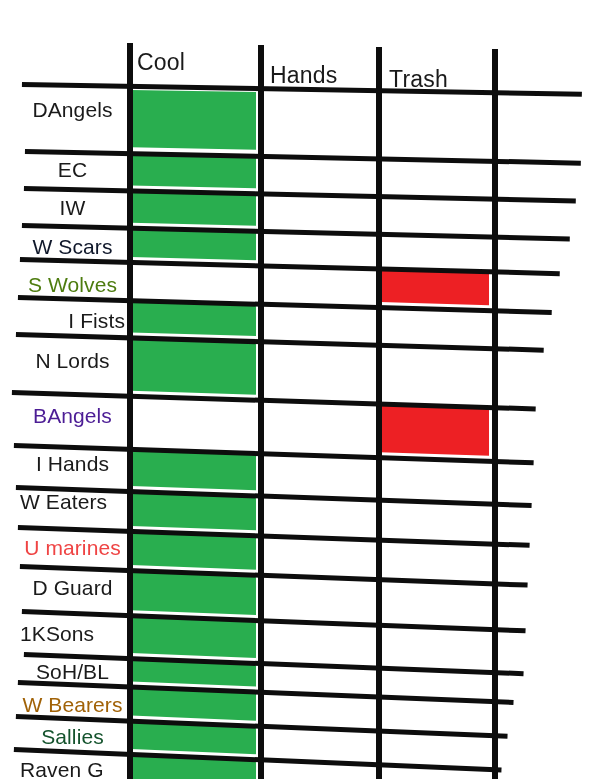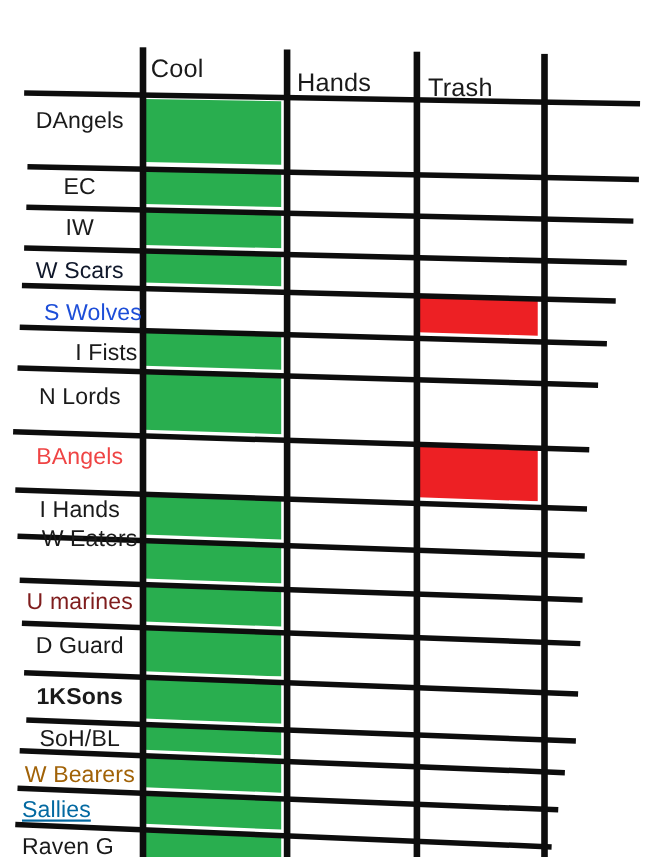--- a/index.html
+++ b/index.html
@@ -102,28 +102,28 @@
 
   <div class="hdr" style="left:137px; top:37px;">Cool</div>
   <div class="hdr" style="left:270px; top:50px;">Hands</div>
   <div class="hdr" style="left:389px; top:54px;">Trash</div>
 
   <div id="labels">
       <div class="rlabel" style="left: 20px; top: 86.3902px; width: 105px; text-align: center; color: rgb(26, 26, 26);">DAngels</div>
       <div class="rlabel" style="left: 20px; top: 146.493px; width: 105px; text-align: center; color: rgb(26, 26, 26);">EC</div>
       <div class="rlabel" style="left: 20px; top: 183.608px; width: 105px; text-align: center; color: rgb(26, 26, 26);">IW</div>
       <div class="rlabel" style="left: 20px; top: 223.241px; width: 105px; text-align: center; color: #0f172a;">W Scars</div>
-      <div class="rlabel" style="left: 32px; top: 261.381px; width: 105px; text-align: center; color: #1d4ed8;">S Wolves</div>
+      <div class="rlabel" style="left: 20px; top: 261.381px; width: 105px; text-align: center; color: #4d7c0f;">S Wolves</div>
       <div class="rlabel" style="left: 20px; top: 297.028px; width: 105px; text-align: right; color: rgb(26, 26, 26);">I Fists</div>
       <div class="rlabel" style="left: 20px; top: 336.713px; width: 105px; text-align: center; color: rgb(26, 26, 26);">N Lords</div>
-      <div class="rlabel" style="left: 20px; top: 392.34px; width: 105px; text-align: center; color: #ef4444;">BAngels</div>
+      <div class="rlabel" style="left: 20px; top: 392.34px; width: 105px; text-align: center; color: #4c1d95;">BAngels</div>
       <div class="rlabel" style="left: 20px; top: 439.872px; width: 105px; text-align: center; color: rgb(26, 26, 26);">I Hands</div>
-      <div class="rlabel" style="left: 20px; top: 466px; width: 105px; text-align: right; color: rgb(26, 26, 26);">W Eaters</div>
-      <div class="rlabel" style="left: 20px; top: 524.325px; width: 105px; text-align: center; color: #7f1d1d;">U marines</div>
+      <div class="rlabel" style="left: 20px; top: 478px; width: 105px; text-align: left; color: rgb(26, 26, 26);">W Eaters</div>
+      <div class="rlabel" style="left: 20px; top: 524.325px; width: 105px; text-align: center; color: #ef4444;">U marines</div>
       <div class="rlabel" style="left: 20px; top: 564.339px; width: 105px; text-align: center; color: rgb(26, 26, 26);">D Guard</div>
-      <div class="rlabel" style="left: 20px; top: 610.306px; width: 105px; text-align: center; color: rgb(26, 26, 26); font-weight: bold;">1KSons</div>
+      <div class="rlabel" style="left: 20px; top: 610.306px; width: 105px; color: rgb(26, 26, 26);">1KSons</div>
       <div class="rlabel" style="left: 20px; top: 647.928px; width: 105px; text-align: center; color: rgb(26, 26, 26);">SoH/BL</div>
       <div class="rlabel" style="left: 20px; top: 681.129px; width: 105px; text-align: center; color: #a16207;">W Bearers</div>
-      <div class="rlabel" style="left: 20px; top: 712.758px; width: 105px; color: #0369a1; text-decoration: underline;">Sallies</div>
+      <div class="rlabel" style="left: 20px; top: 712.758px; width: 105px; text-align: center; color: #14532d;">Sallies</div>
       <div class="rlabel" style="left: 20px; top: 745.889px; width: 105px; color: rgb(26, 26, 26);">Raven G</div>
     </div>
 
 </div>
 
 </body></html>

